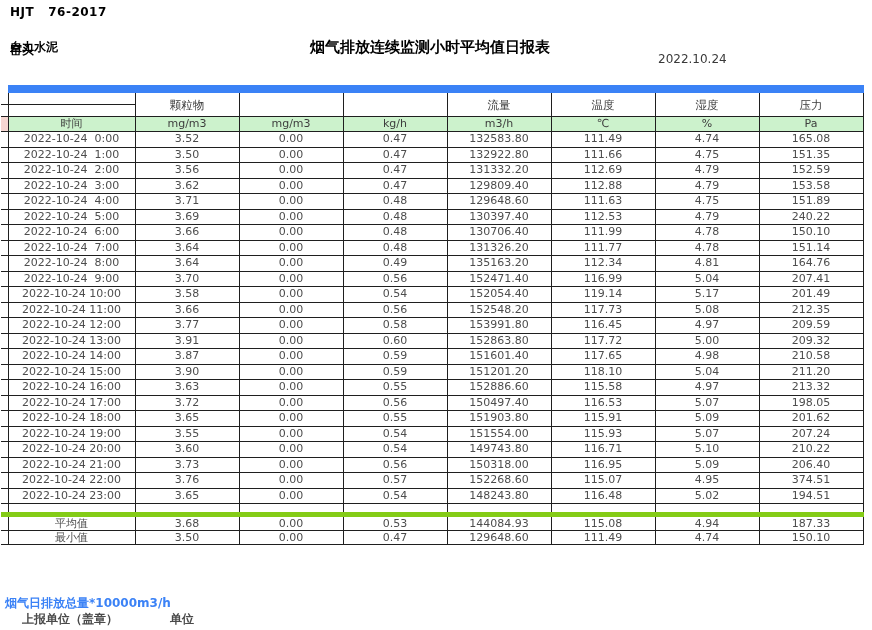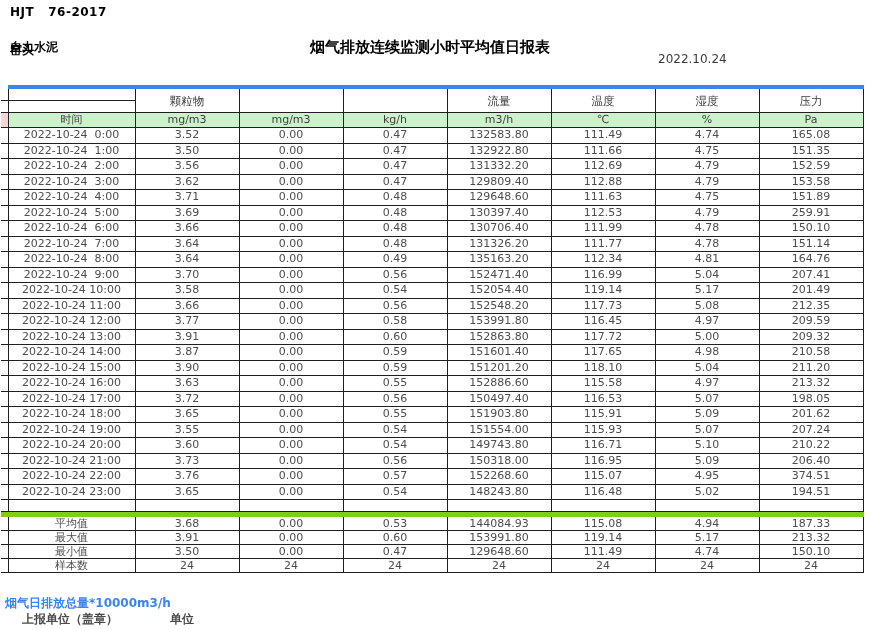--- a/index.html
+++ b/index.html
@@ -17,21 +17,21 @@
   table{border-collapse:collapse;table-layout:fixed;}
   .tbl{position:absolute;left:1px;top:85px;}
   .sum{position:absolute;left:1px;top:512px;}
   td{
     border:1px solid #1f1f1f;padding:0;margin:0;text-align:center;
     font-size:11px;color:#4d4d4d;overflow:hidden;white-space:pre;
     height:14.5px;line-height:14px;
   }
   
   td.m{border:none;border-bottom:1px solid #1f1f1f;background:#fff;}
-  tr.hnameA td{border-top:4px solid #3b82f6;}
+  tr.hnameA td{border-top:8px solid #3b82f6;}
   tr.hnameA td.m{border-top:none;}
   tr.hnameA td,
   tr.hnameB td{height:11px;}
   td.pname{color:#3d3d3d;font-size:11.5px;}
   tr.units td{background:var(--green,#ccf2cc);height:14px;color:#3d3d3d;margin-left:24px;}
   tr.units td.m{background:#f6d7d2;}
   tr.emptyrow td{height:11px;}
   .sum td{height:13px;line-height:13px;}
   .sum tr:first-child td{border-top:5px solid #84cc16;}
   .sum td.slabel{color:#4d4d4d;}
@@ -149,21 +149,21 @@
         </tr>
         <tr>
           <td class="m"></td>
           <td>2022-10-24  5:00</td>
           <td>3.69</td>
           <td>0.00</td>
           <td>0.48</td>
           <td>130397.40</td>
           <td>112.53</td>
           <td>4.79</td>
-          <td>259.91</td>
+          <td>240.22</td>
         </tr>
         <tr>
           <td class="m"></td>
           <td>2022-10-24  6:00</td>
           <td>3.66</td>
           <td>0.00</td>
           <td>0.48</td>
           <td>130706.40</td>
           <td>111.99</td>
           <td>4.78</td>
@@ -391,51 +391,29 @@
           <td>3.68</td>
           <td>0.00</td>
           <td>0.53</td>
           <td>144084.93</td>
           <td>115.08</td>
           <td>4.94</td>
           <td>187.33</td>
         </tr>
         <tr>
           <td class="m"></td>
-          <td class="slabel">最大值</td>
-          <td>3.91</td>
-          <td>0.00</td>
-          <td>0.60</td>
-          <td>153991.80</td>
-          <td>119.14</td>
-          <td>5.17</td>
-          <td>213.32</td>
-        </tr>
-        <tr>
-          <td class="m"></td>
           <td class="slabel">最小值</td>
           <td>3.50</td>
           <td>0.00</td>
           <td>0.47</td>
           <td>129648.60</td>
           <td>111.49</td>
           <td>4.74</td>
           <td>150.10</td>
         </tr>
-        <tr>
-          <td class="m"></td>
-          <td class="slabel">样本数</td>
-          <td>24</td>
-          <td>24</td>
-          <td>24</td>
-          <td>24</td>
-          <td>24</td>
-          <td>24</td>
-          <td>24</td>
-        </tr>
       </tbody>
   </table>
 
   <div class="abs note">烟气日排放总量*10000m3/h</div>
   <div class="abs runit">上报单位（盖章）</div>
   <div class="abs ulabel">单位</div>
 
 </div>
 
 </body></html>

